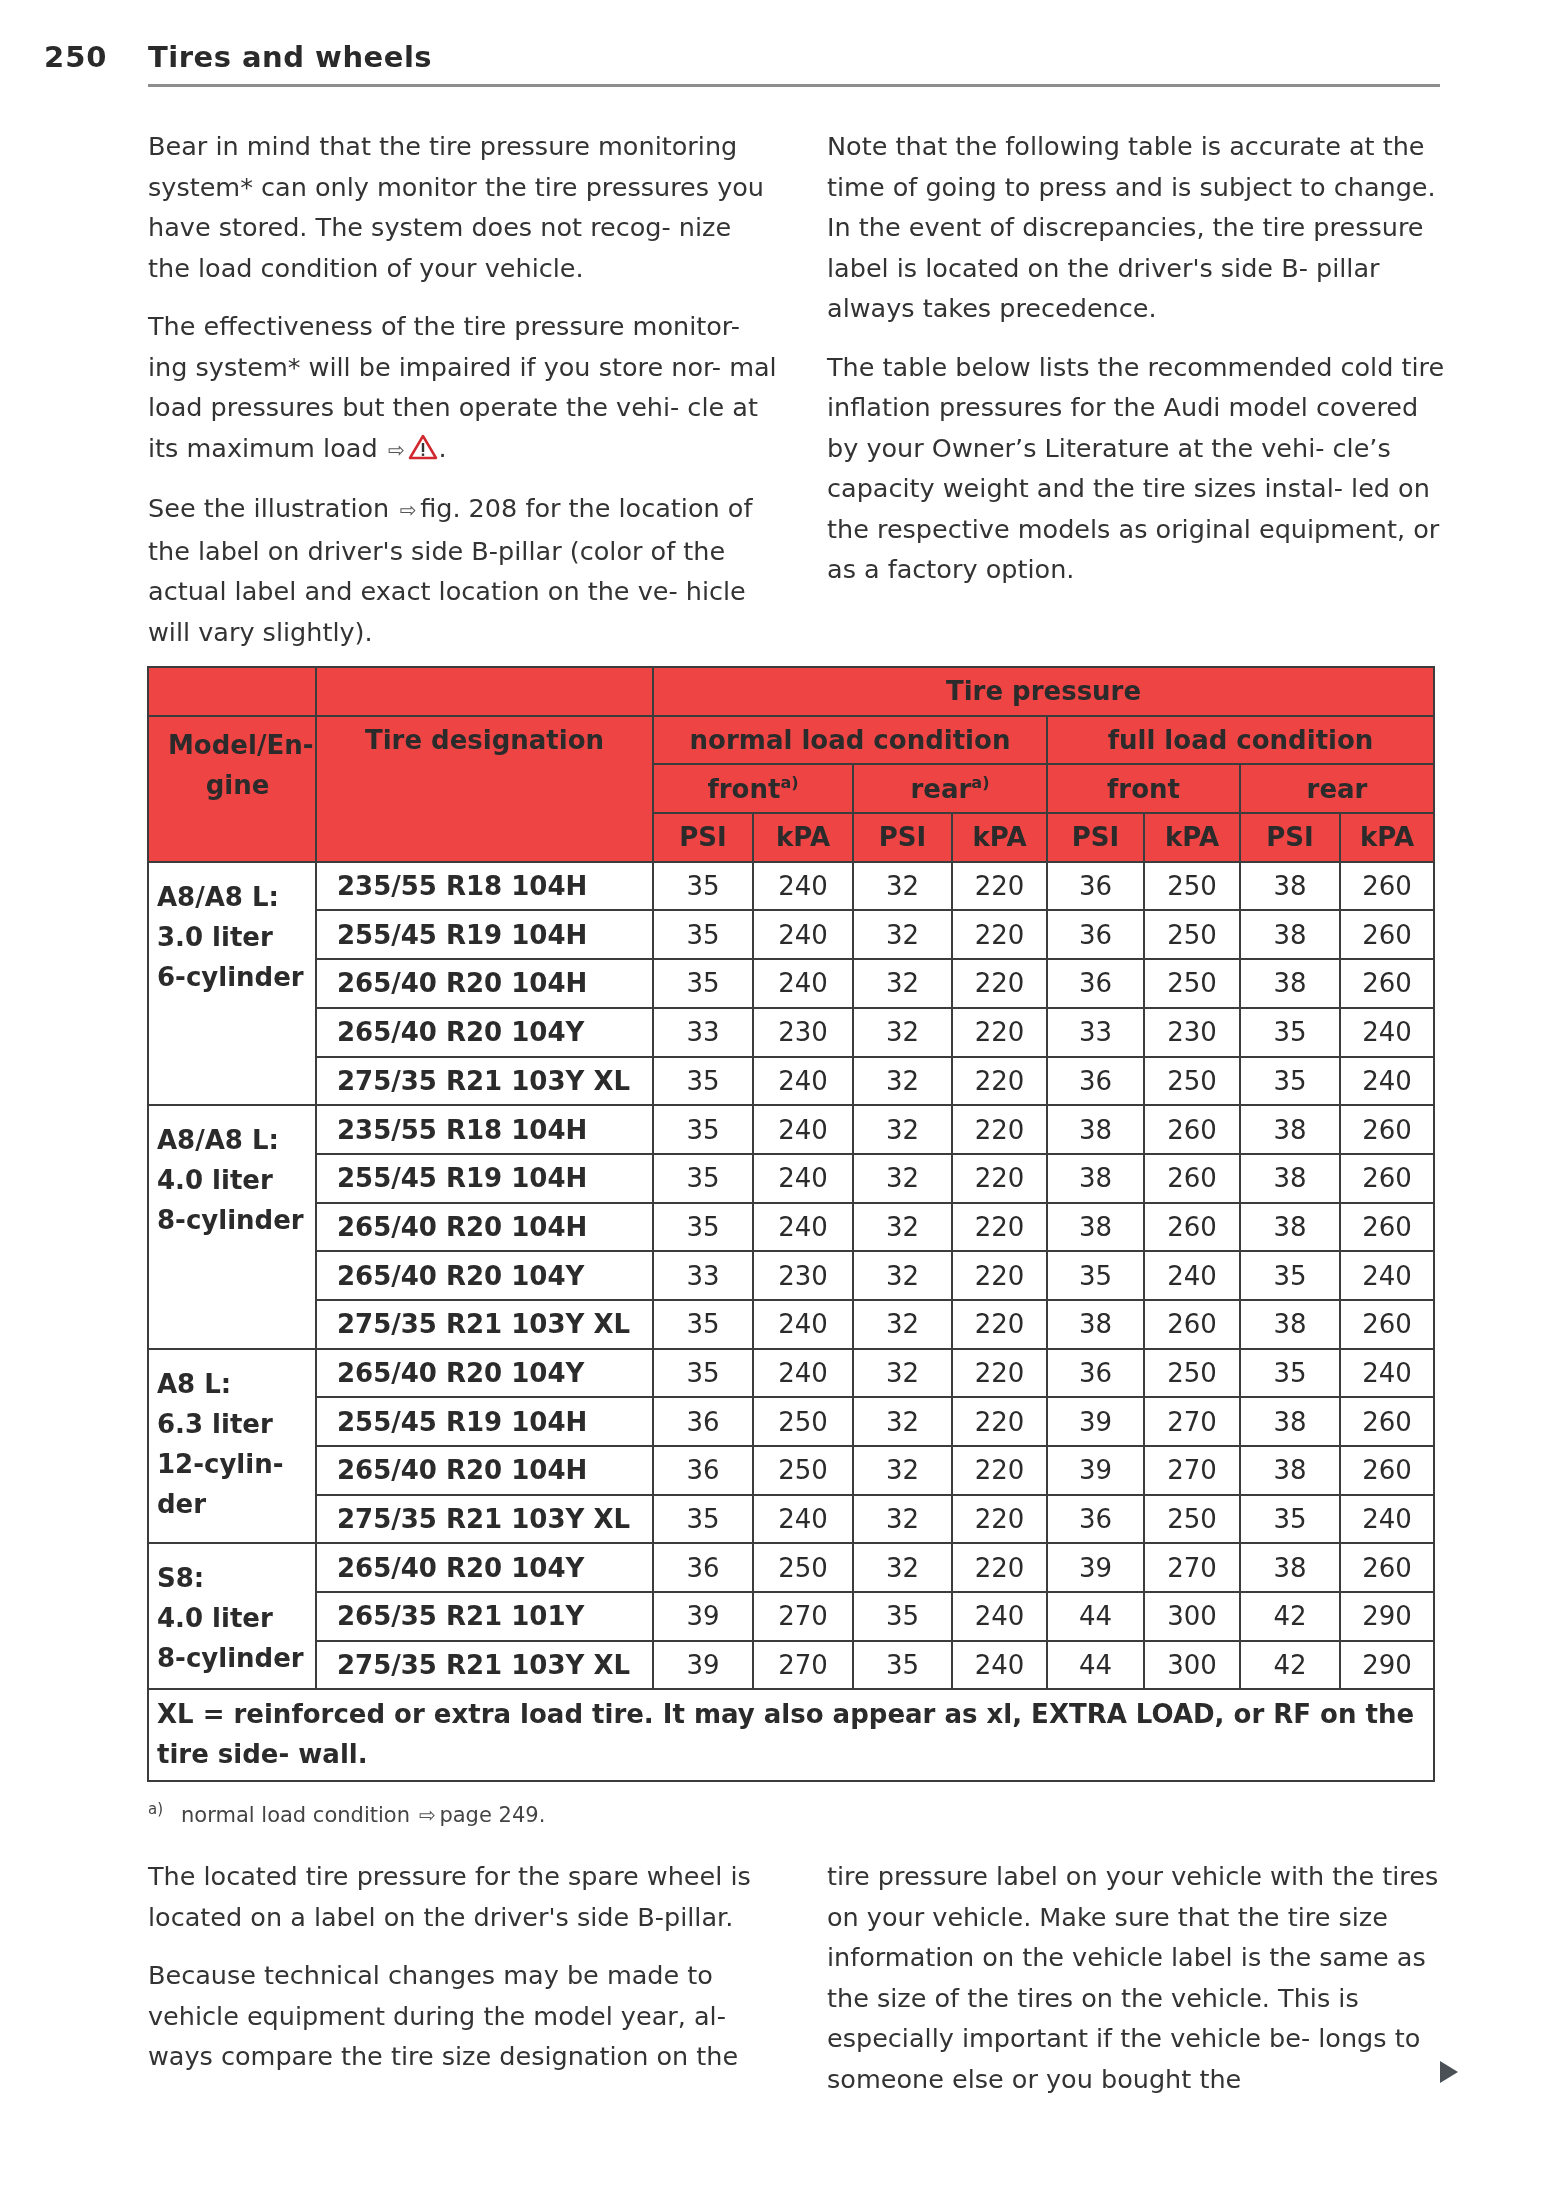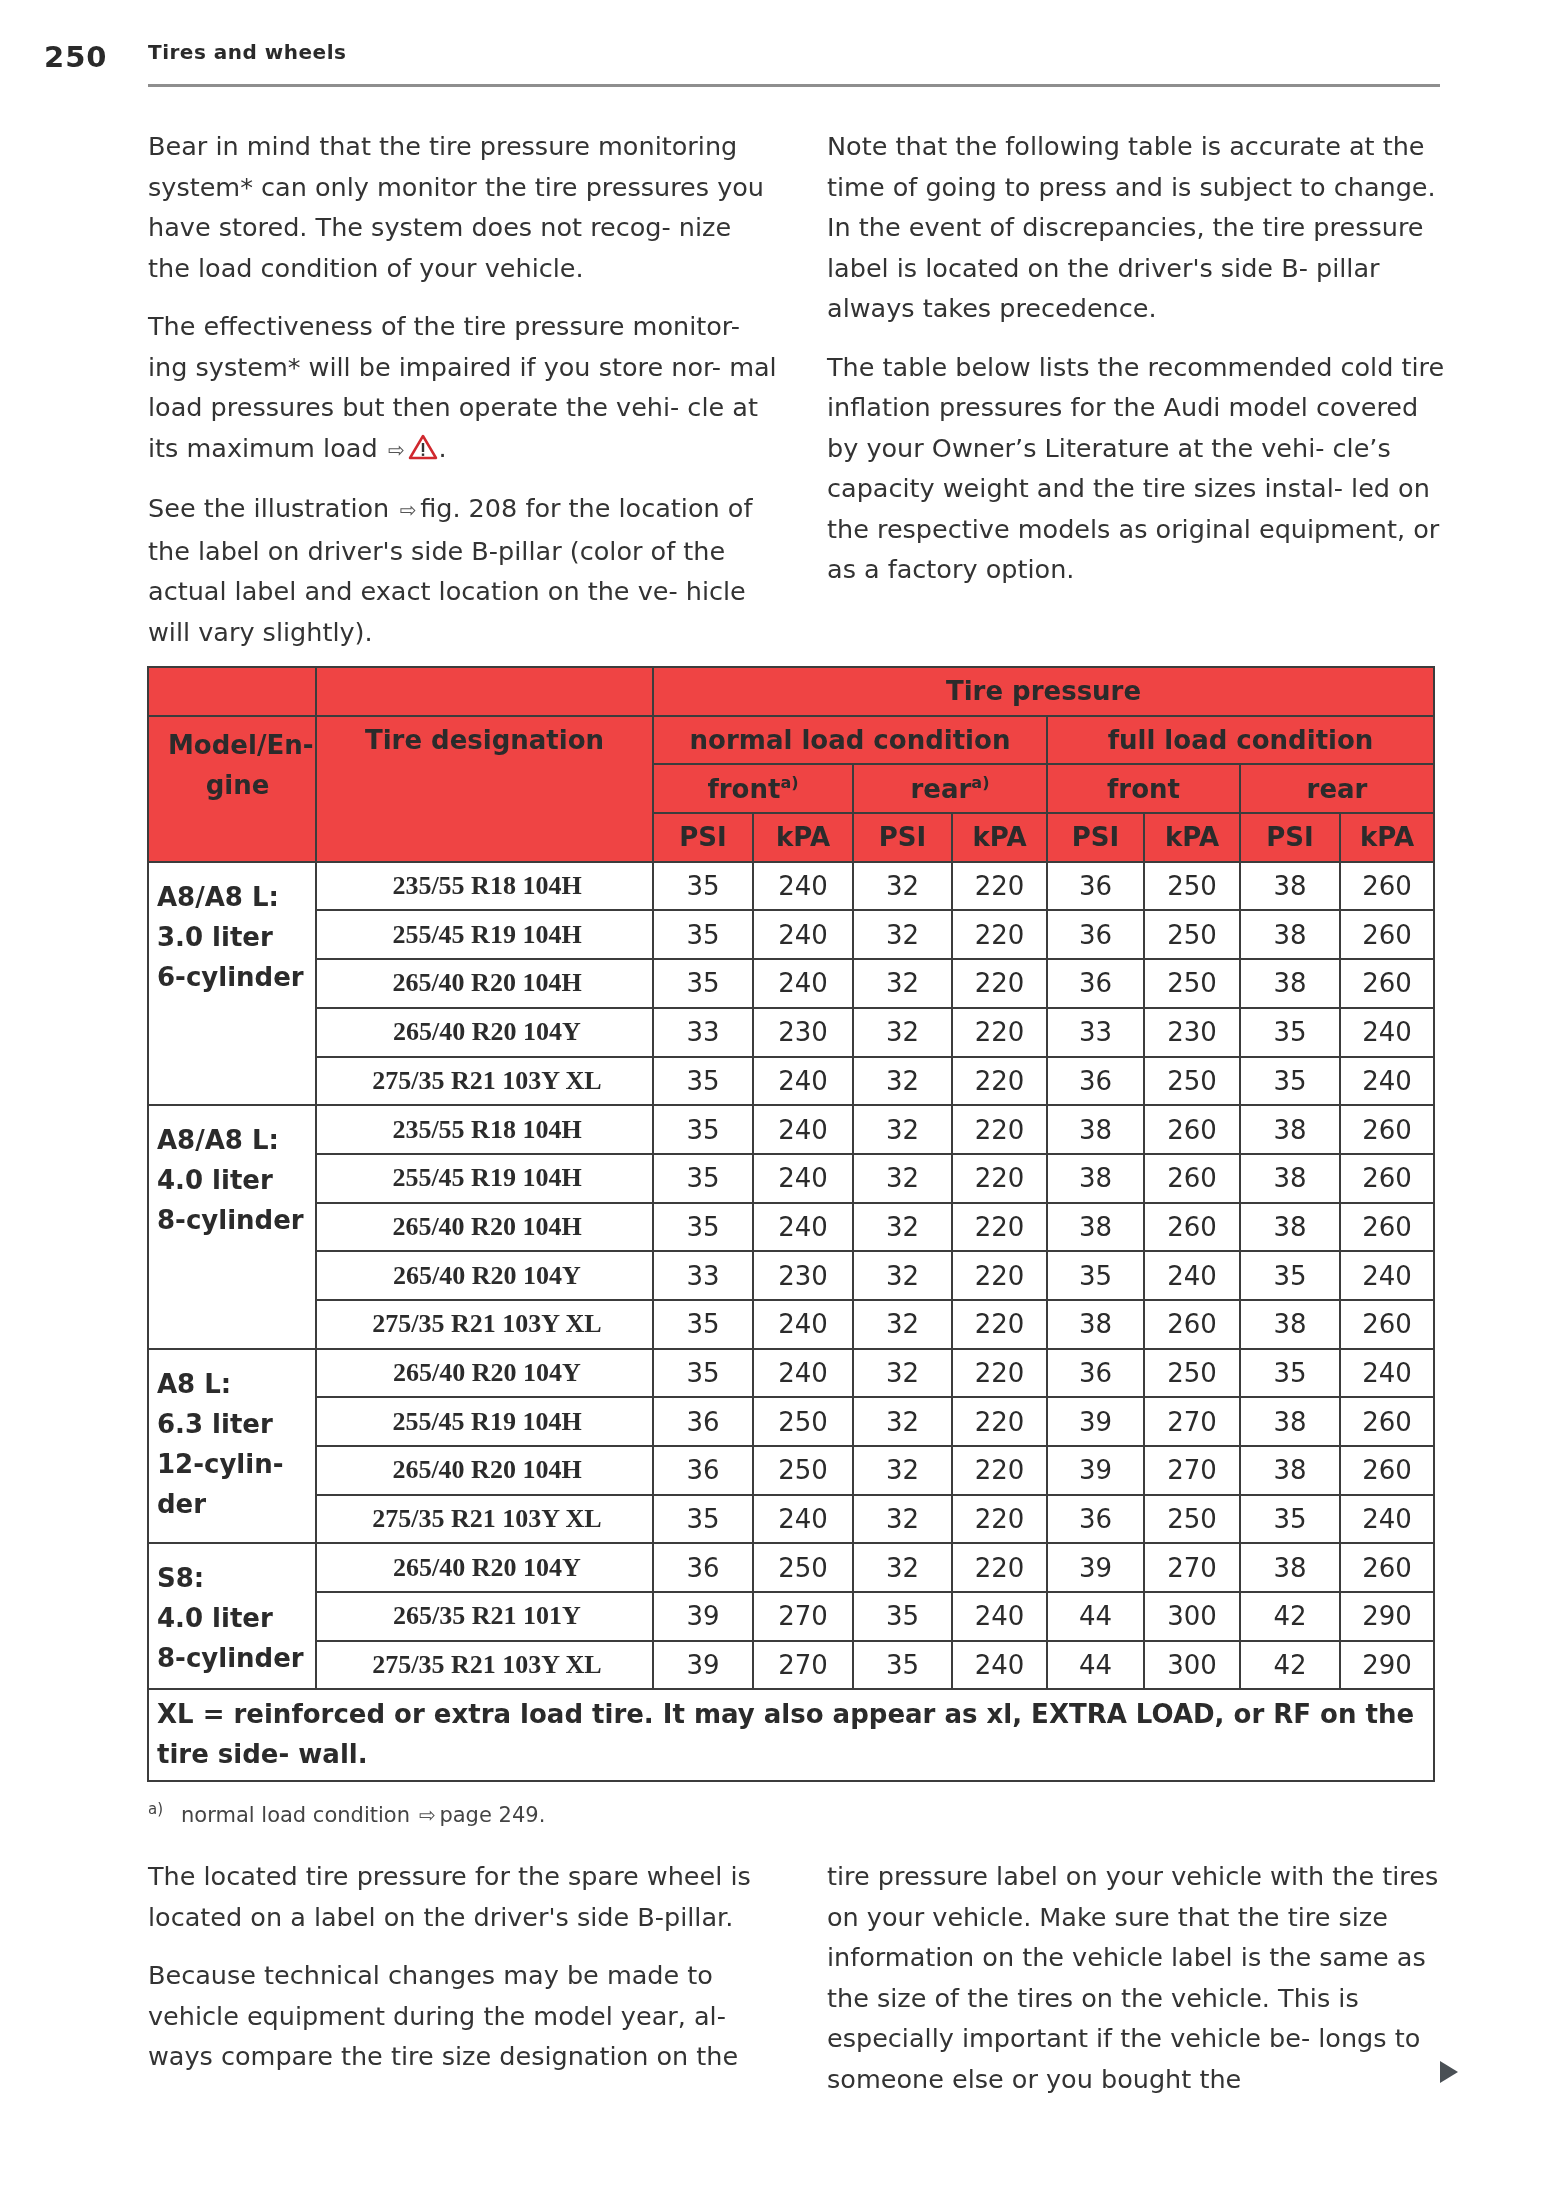--- a/index.html
+++ b/index.html
@@ -1,38 +1,38 @@
 <!DOCTYPE html>
 <html><head>
 <meta charset="utf-8">
 <style>
   * { box-sizing: border-box; margin: 0; padding: 0; }
   html, body { width: 1557px; height: 2208px; background: #ffffff; }
   body { position: relative; font-family: "DejaVu Sans", sans-serif; color: #2b2b2b; overflow: hidden; }
 
   .page-header { position: absolute; left: 0; top: 36px; width: 1557px; height: 52px; }
   .page-number { position: absolute; left: 44px; top: 4px; font-size: 29px; font-weight: bold; letter-spacing: 1px; color: #2a2a2a; }
-  .page-title { position: absolute; left: 148px; top: 4px; font-size: 20px; font-weight: bold; letter-spacing: 0.5px; color: #2a2a2a; }
+  .page-title { position: absolute; left: 148px; top: 4px; font-size: 29px; font-weight: bold; letter-spacing: 0.5px; color: #2a2a2a; }
   .header-rule { position: absolute; left: 148px; top: 48px; width: 1292px; height: 3px; background: #8e8e8e; }
 
   .col { position: absolute; font-size: 25.5px; line-height: 40.5px; color: #333; }
   .col-left { left: 148px; top: 126px; width: 630px; }
   .col-right { left: 827px; top: 126px; width: 620px; }
   .col p { margin-bottom: 18px; }
   .italic { }
   .ref-arrow { font-size: 20px; color: #555; margin: 0 4px 0 2px; }
   .warn-icon { display: inline-block; width: 30px; height: 26px; vertical-align: -3px; }
 
   table.tp { position: absolute; left: 147px; top: 666px; width: 1286px; border-collapse: collapse; table-layout: fixed; }
   table.tp td, table.tp th { border: 2px solid #3c3c3c; font-size: 26px; height: 48.7px; padding: 0 8px; color: #2b2b2b; }
   table.tp th { background: #ef4444; font-weight: bold; text-align: center; vertical-align: middle; }
   table.tp th.model-h { vertical-align: top; padding-top: 8px; line-height: 40px; text-align: center; padding-left: 19px; }
   table.tp th.tire-h { vertical-align: top; padding-top: 8px; }
   table.tp td.model { font-weight: bold; vertical-align: top; line-height: 40px; padding-top: 14px; padding-left: 8px; }
-  table.tp td.tire { font-weight: bold; text-align: center; padding-left: 13px; font-family: Liberation Serif, serif; }
+  table.tp td.tire { font-weight: bold; text-align: left; padding-left: 20px; }
   table.tp td.num { text-align: center; }
   table.tp td.note { font-weight: bold; line-height: 40px; padding: 4px 8px 6px 8px; height: 90px; vertical-align: top; }
   sup.fn { font-size: 16px; vertical-align: 10px; font-weight: bold; }
 
   .footnote { position: absolute; left: 148px; top: 1800px; font-size: 21px; color: #444; }
   .footnote .fn-mark { font-size: 15px; vertical-align: 8px; margin-right: 18px; }
 
   .col-left2 { left: 148px; top: 1856px; width: 630px; }
   .col-right2 { left: 827px; top: 1856px; width: 620px; }
 

